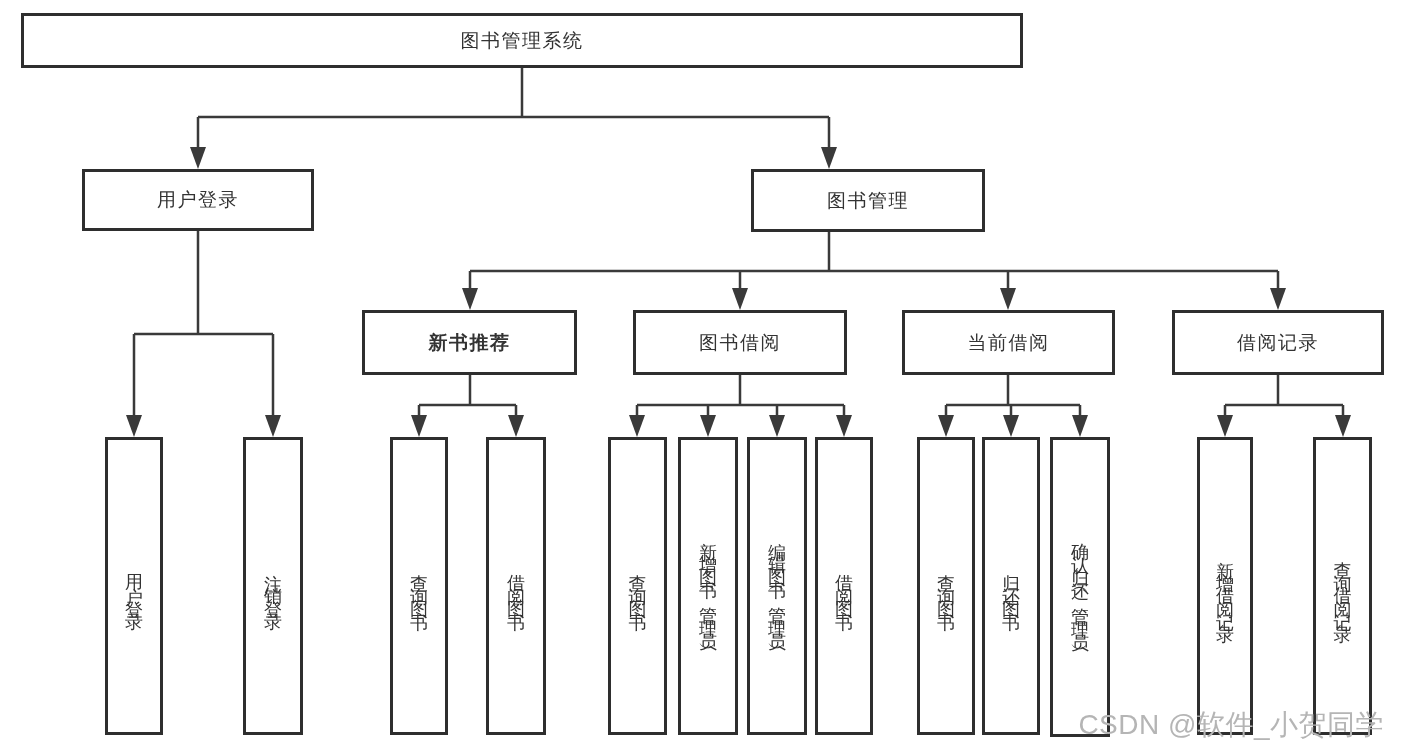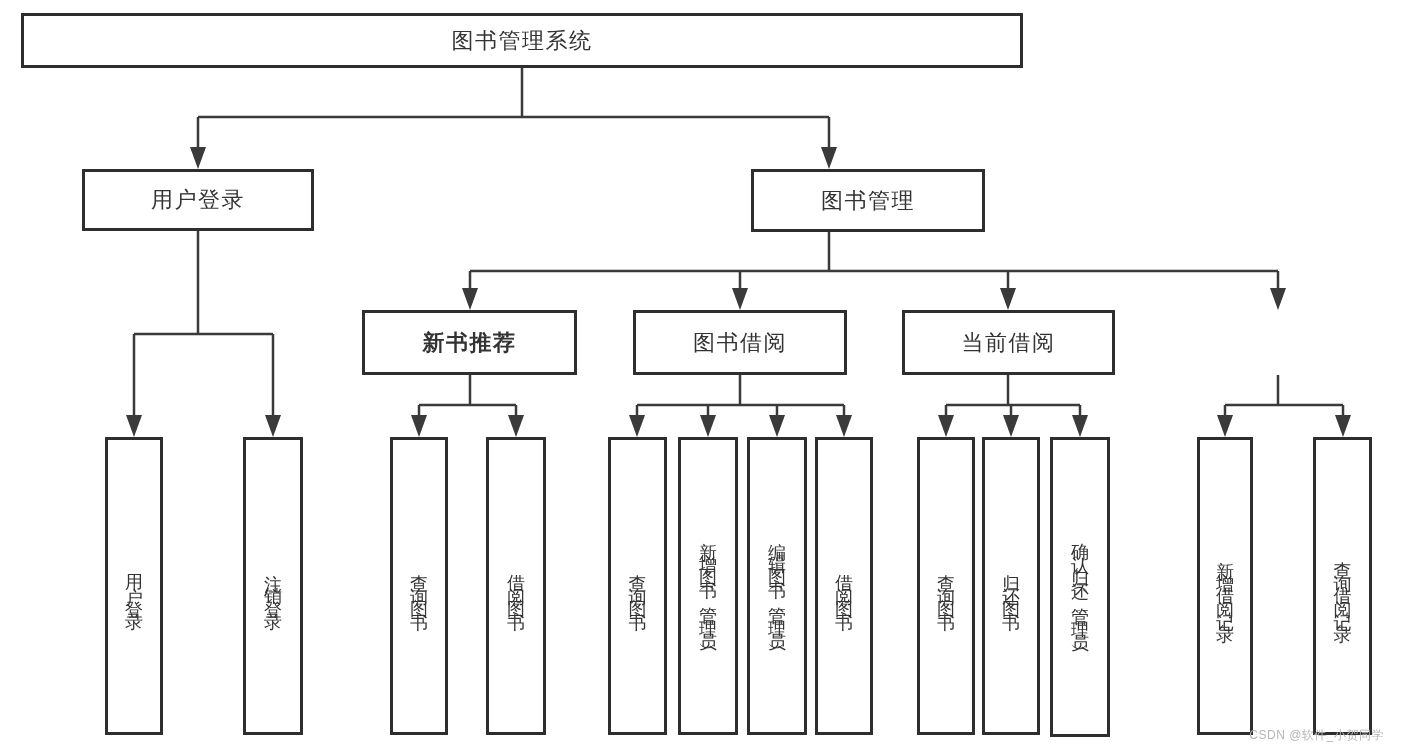--- a/index.html
+++ b/index.html
@@ -5,29 +5,29 @@
   html,body { margin:0; padding:0; background:#fff; }
   .canvas {
     position:relative; width:1405px; height:747px; background:#fff;
     font-family:"Liberation Sans","DejaVu Sans",sans-serif; overflow:hidden;
   }
   svg.wires { position:absolute; left:0; top:0; width:1405px; height:747px; }
   .node {
     position:absolute; box-sizing:border-box; background:#fff;
     border:3px solid #2e2e2e; color:#333;
     display:flex; align-items:center; justify-content:center;
-    font-size:22px; letter-spacing:1.5px; white-space:nowrap;
+    font-size:19px; letter-spacing:1.5px; white-space:nowrap;
   }
   .leaf {
     writing-mode:vertical-rl; text-orientation:mixed;
     font-size:18px; letter-spacing:13px; line-height:1;
   }
   .watermark {
     position:absolute; right:21px; bottom:3px; z-index:5;
-    font-size:12px; color:#b5b5b5; letter-spacing:0.5px;
+    font-size:28px; color:#b5b5b5; letter-spacing:0.5px;
   }
 </style>
 </head>
 <body>
 
 <div class="canvas">
 
   <svg class="wires" viewBox="0 0 1405 747" xmlns="http://www.w3.org/2000/svg">
     <g stroke="#3a3a3a" stroke-width="2.5" fill="none">
 
@@ -69,20 +69,21 @@
   </svg>
 
   <div class="node" style="left:21px; top:13px; width:1002px; height:55px;">图书管理系统</div>
 
   <div class="node" style="left:82px; top:169px; width:232px; height:62px;">用户登录</div>
   <div class="node" style="left:751px; top:169px; width:234px; height:63px;">图书管理</div>
 
   <div class="node" style="left:362px; top:310px; width:215px; height:65px;font-weight:bold;">新书推荐</div>
   <div class="node" style="left:633px; top:310px; width:214px; height:65px;">图书借阅</div>
   <div class="node" style="left:902px; top:310px; width:213px; height:65px;">当前借阅</div>
+  <div class="node" style="left:1172px; top:310px; width:212px; height:65px;">借阅记录</div>
 
   <div class="node leaf" style="left:105px; top:437px; width:58px; height:298px;">用户登录</div>
   <div class="node leaf" style="left:243px; top:437px; width:60px; height:298px;">注销登录</div>
 
   <div class="node leaf" style="left:390px; top:437px; width:58px; height:298px;">查询图书</div>
   <div class="node leaf" style="left:486px; top:437px; width:60px; height:298px;">借阅图书</div>
 
   <div class="node leaf" style="left:608px; top:437px; width:59px; height:298px;">查询图书</div>
   <div class="node leaf" style="left:678px; top:437px; width:60px; height:298px;">新增图书（管理员）</div>
   <div class="node leaf" style="left:747px; top:437px; width:60px; height:298px;">编辑图书（管理员）</div>

